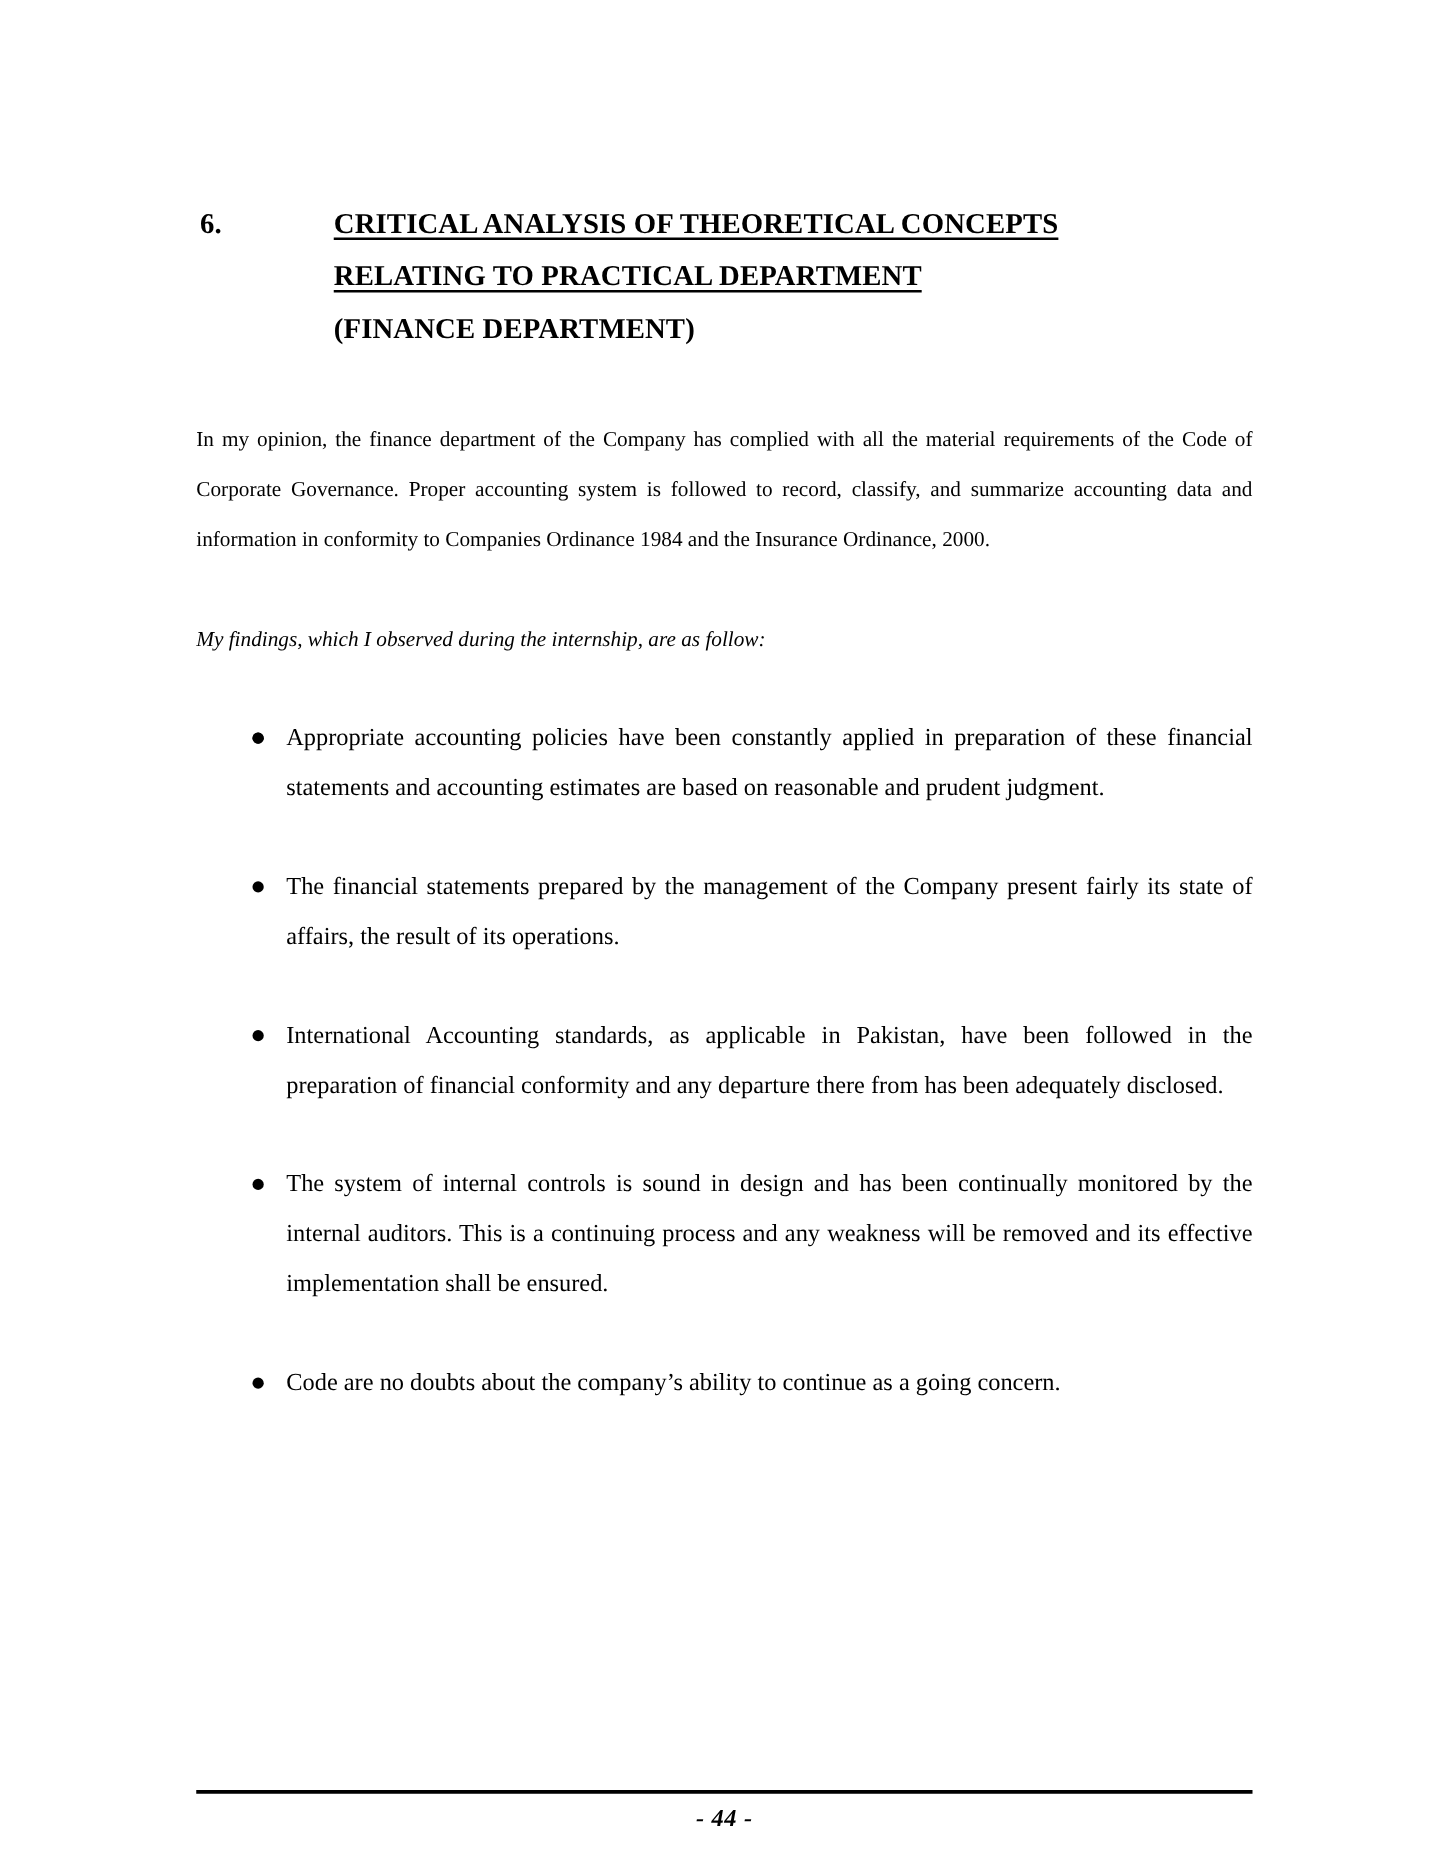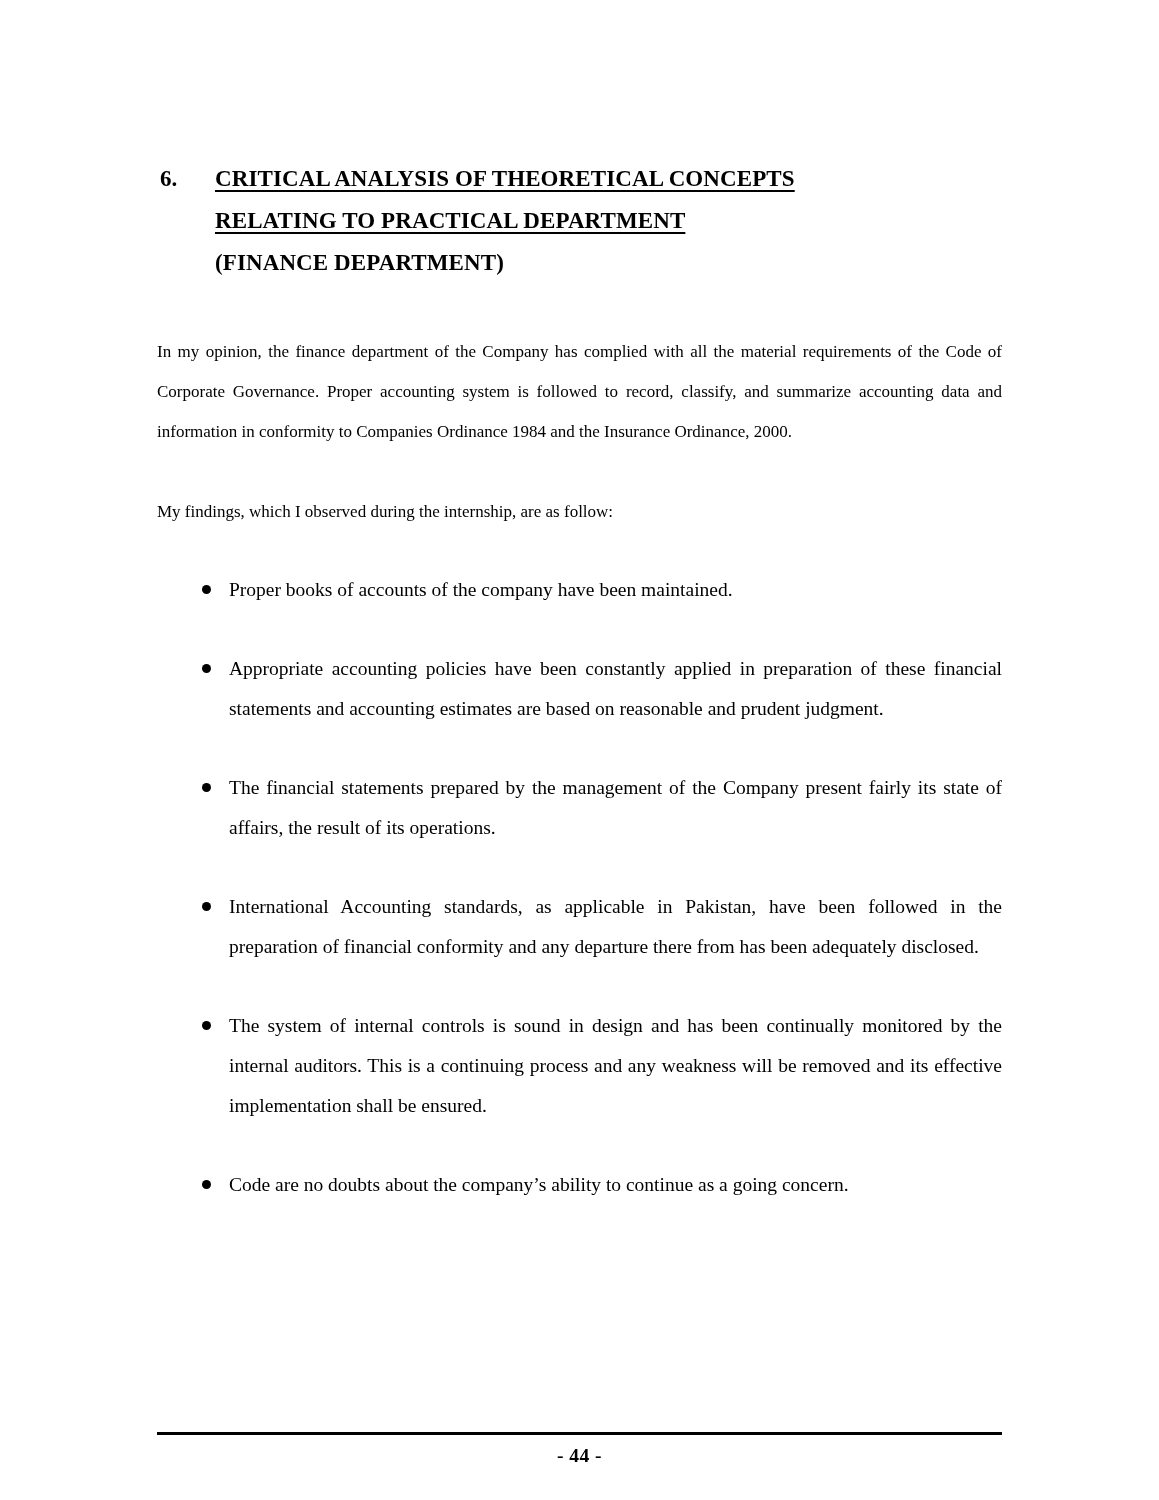--- a/index.html
+++ b/index.html
@@ -33,21 +33,21 @@
   }
   .heading-number {
     position: absolute;
     left: 3px;
     top: 158px;
     font-size: 23px;
     font-weight: bold;
     line-height: 42px;
   }
   .heading-lines {
-    margin-left: 58px;
+    margin-left: 110px;
   }
   .heading-line {
     font-size: 23px;
     font-weight: bold;
     line-height: 42px;
     letter-spacing: 0.1px;
     white-space: nowrap;
   }
   .heading-line .u {
     text-decoration: underline;
@@ -57,21 +57,21 @@
 
   
   .para {
     font-size: 17px;
     line-height: 40px;
     text-align: justify;
     text-justify: inter-word;
     margin: 0;
   }
   .para-1 { margin-top: 48px; }
-  .para-2 { margin-top: 40px; text-align: left; }
+  .para-2 { margin-top: 40px; text-align: left; font-style: italic; }
 
   
   .bullets {
     list-style: none;
     margin: 0;
     padding: 0;
     margin-top: 38px;
   }
   .bullet-item {
     position: relative;
@@ -94,20 +94,21 @@
     background: #000000;
     border-radius: 50%;
   }
 
   
   .footer {
     position: absolute;
     left: 157px;
     top: 1432px;
     width: 845px;
+    font-style: italic;
   }
   .footer-rule {
     width: 100%;
     height: 3px;
     background: #000000;
   }
   .footer-page {
     text-align: center;
     font-size: 19.5px;
     font-weight: bold;
@@ -131,21 +132,20 @@
       </div>
     </div>
 
     <p class="para para-1">In my opinion, the finance department of the Company has complied with all the material requirements of the Code of Corporate Governance.  Proper accounting system is followed to record, classify, and summarize accounting data and information in conformity to Companies Ordinance 1984 and the Insurance Ordinance, 2000.</p>
 
     <p class="para para-2">My findings, which I observed during the internship, are as follow:</p>
 
     <ul class="bullets">
       <li class="bullet-item flush">
         <span class="bullet-marker"></span>
-        <span>Proper books of accounts of the company have been maintained.</span>
       </li>
       <li class="bullet-item">
         <span class="bullet-marker"></span>
         <span>Appropriate accounting policies have been constantly applied in preparation of these financial statements and accounting estimates are based on reasonable and prudent judgment.</span>
       </li>
       <li class="bullet-item">
         <span class="bullet-marker"></span>
         <span>The financial statements prepared by the management of the Company present fairly its state of affairs, the result of its operations.</span>
       </li>
       <li class="bullet-item">

